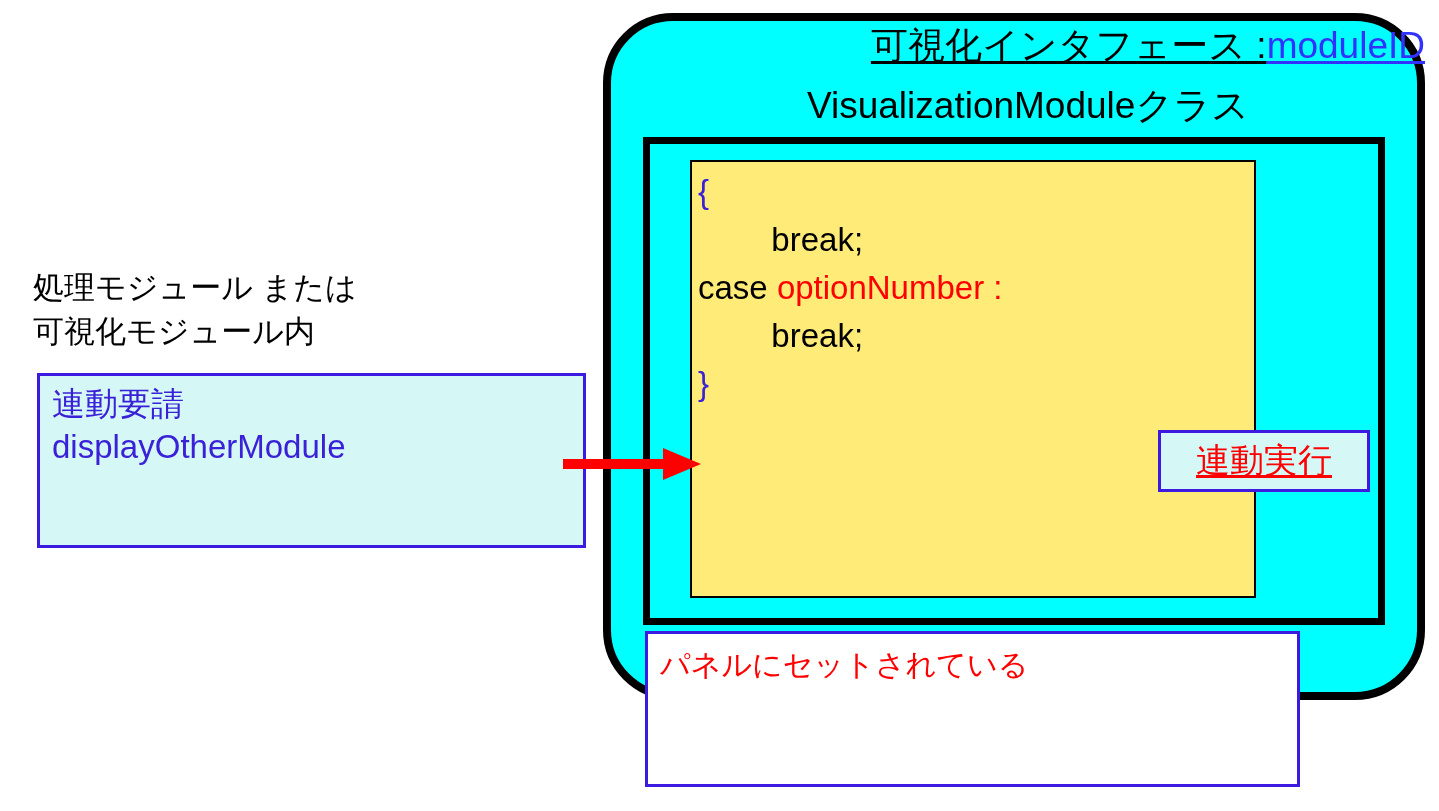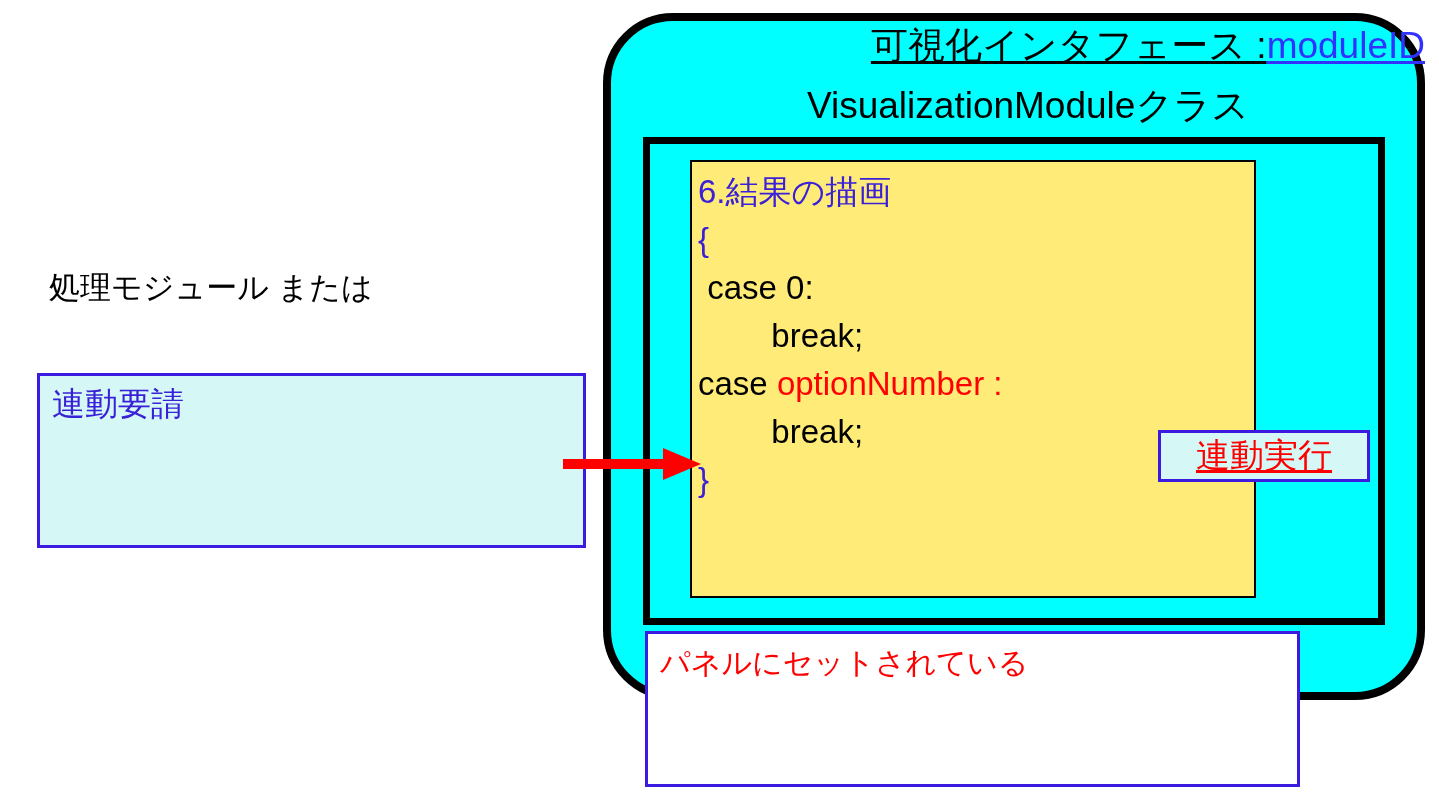--- a/index.html
+++ b/index.html
@@ -87,21 +87,21 @@
   }
   .code-line.blue { color: #3a21d8; }
   .code-line .kw-red { color: #ff0000; }
 
   
   #linked-exec-badge {
     position: absolute;
     left: 1158px;
     top: 430px;
     width: 212px;
-    height: 52px;
+    height: 62px;
     box-sizing: border-box;
     background: #d5f7f6;
     border: 3px solid #3c1ae0;
     display: flex;
     align-items: center;
     justify-content: center;
   }
   #linked-exec-badge span {
     font-size: 34px;
     color: #ff0000;
@@ -112,21 +112,20 @@
 
   
   #caller-label {
     position: absolute;
     left: 33px;
     top: 266px;
     font-size: 31px;
     line-height: 44px;
     color: #000000;
     white-space: pre;
-    margin-left: 16px;
   }
 
   
   #call-box {
     position: absolute;
     left: 16px;
     top: 373px;
     width: 549px;
     height: 175px;
     box-sizing: border-box;
@@ -162,53 +161,51 @@
     box-sizing: border-box;
     background: #ffffff;
     border: 3px solid #3c1ae0;
     padding: 8px 0 0 12px;
   }
   .note-line {
     font-size: 30px;
     line-height: 46px;
     white-space: pre;
     color: #ff0000;
-    font-family: Liberation Mono, monospace;
   }
   .note-line .blue { color: #3a21d8; }
 </style>
 </head>
 <body>
 
 <div id="module-panel"></div>
 
 <div id="panel-title"><span class="u">可視化インタフェース :</span><span class="u blue">moduleID</span></div>
 
 <div id="panel-subtitle">VisualizationModuleクラス</div>
 
 <div id="method-frame"></div>
 
 <div id="code-block">
-  <div class="code-line blue">6.結果の描画</div>
   <div class="code-line blue">{</div>
-  <div class="code-line"> case 0:</div>
   <div class="code-line">        break;</div>
   <div class="code-line"><span>case </span><span class="kw-red">optionNumber</span><span class="kw-red"> :</span></div>
   <div class="code-line">        break;</div>
   <div class="code-line blue">}</div>
 </div>
 
 <div id="linked-exec-badge">
   <span>連動実行</span>
 </div>
 
-<div id="caller-label"><div>処理モジュール または</div></div>
+<div id="caller-label"><div>処理モジュール または</div><div>可視化モジュール内</div></div>
 
 <div id="call-box">
   <div class="call-line"><span class="red-underline">連動要請</span></div>
+  <div class="call-line">displayOtherModule</div>
 </div>
 
 <svg id="call-arrow" viewBox="0 0 140 34" xmlns="http://www.w3.org/2000/svg">
   <rect x="0" y="12" width="110" height="10" fill="#ff0000"></rect>
   <polygon points="100,1 138,17 100,33" fill="#ff0000"></polygon>
 </svg>
 
 <div id="note-box">
   <div class="note-line">パネルにセットされている</div>
 </div>

